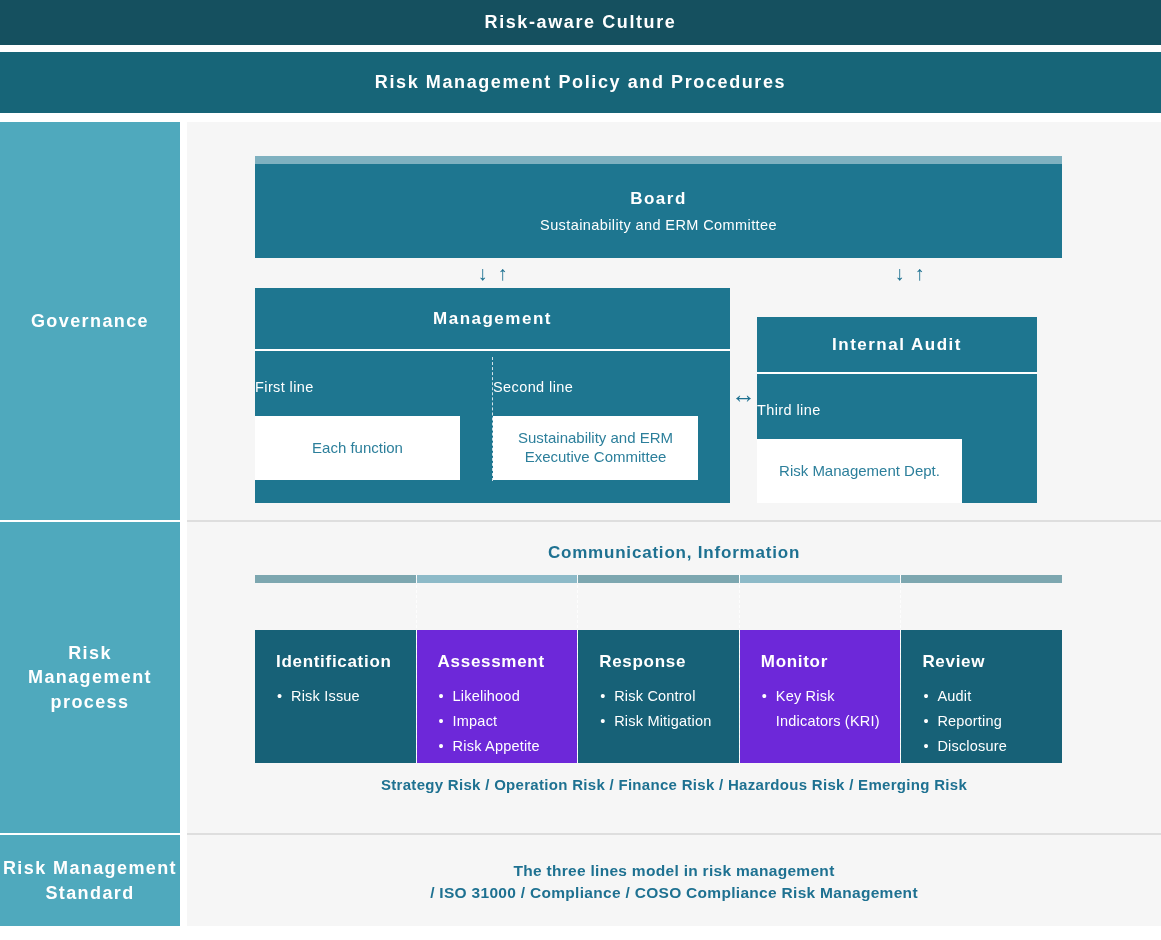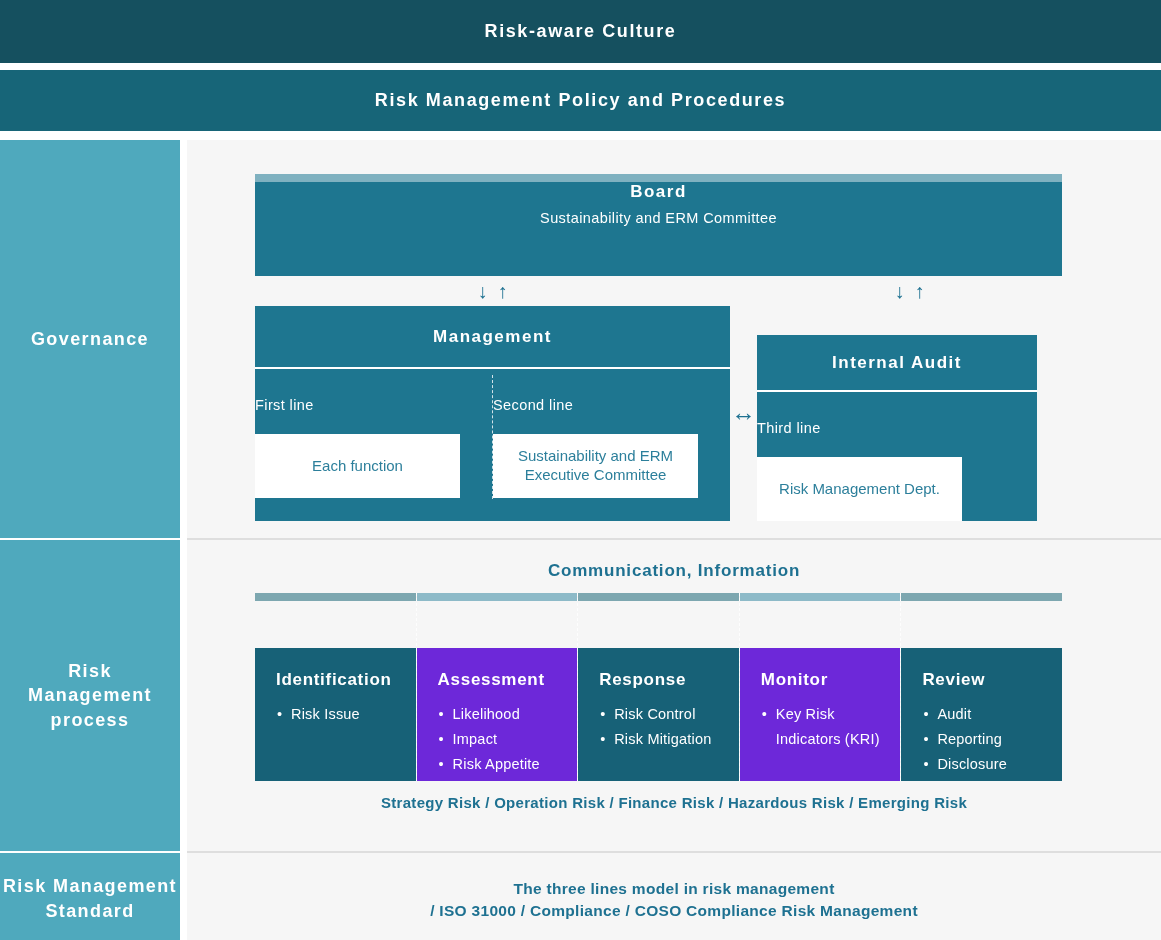--- a/index.html
+++ b/index.html
@@ -9,21 +9,21 @@
     font-family:"Liberation Sans", sans-serif;
     overflow:hidden;
   }
   .pre { white-space:pre-line; }
 
   
   .banner {
     display:flex; align-items:center; justify-content:center;
     color:#ffffff; font-weight:bold; font-size:18px; letter-spacing:1.6px;
   }
-  .banner-culture { height:63px; background:#15505f; margin-bottom:7px; }
+  .banner-culture { height:45px; background:#15505f; margin-bottom:7px; }
   .banner-policy  { height:61px; background:#176578; margin-bottom:9px; }
 
   
   .row { display:flex; width:1161px; }
   .row-governance { height:398px; }
   .row-process    { height:313px; }
   .row-standard   { height:93px; }
 
   .side-cell {
     width:180px; background:#4fa9bd; color:#ffffff;
@@ -35,21 +35,21 @@
 
   .row-process .side-cell, .row-standard .side-cell { border-top:2px solid #ffffff; }
   .row-process .main-cell, .row-standard .main-cell { border-top:2px solid #dedede; }
   .row-process .spacer-col, .row-standard .spacer-col { border-top:2px solid #ffffff; }
 
   
   .board-box { margin:34px 0 0 68px; width:807px; }
   .box-strip { height:8px; background:#7fb1c0; }
   .board-body {
     height:94px; background:#1e7690; color:#ffffff;
-    display:flex; flex-direction:column; align-items:center; 
+    display:flex; flex-direction:column; align-items:center; justify-content:center;
   }
   .board-title { font-size:17px; font-weight:bold; letter-spacing:1.5px; }
   .board-subtitle { font-size:14.5px; letter-spacing:.4px; margin-top:8px; }
 
   .arrows-row { margin-left:68px; width:807px; height:30px; display:flex; }
   .arrow-slot-left  { width:475px; display:flex; align-items:center; justify-content:center; gap:10px; }
   .arrow-slot-mid   { width:27px; }
   .arrow-slot-right { width:305px; display:flex; align-items:center; justify-content:center; gap:10px; }
   .vert-arrow { color:#1e7191; font-size:20px; font-weight:bold; line-height:1; }
 

